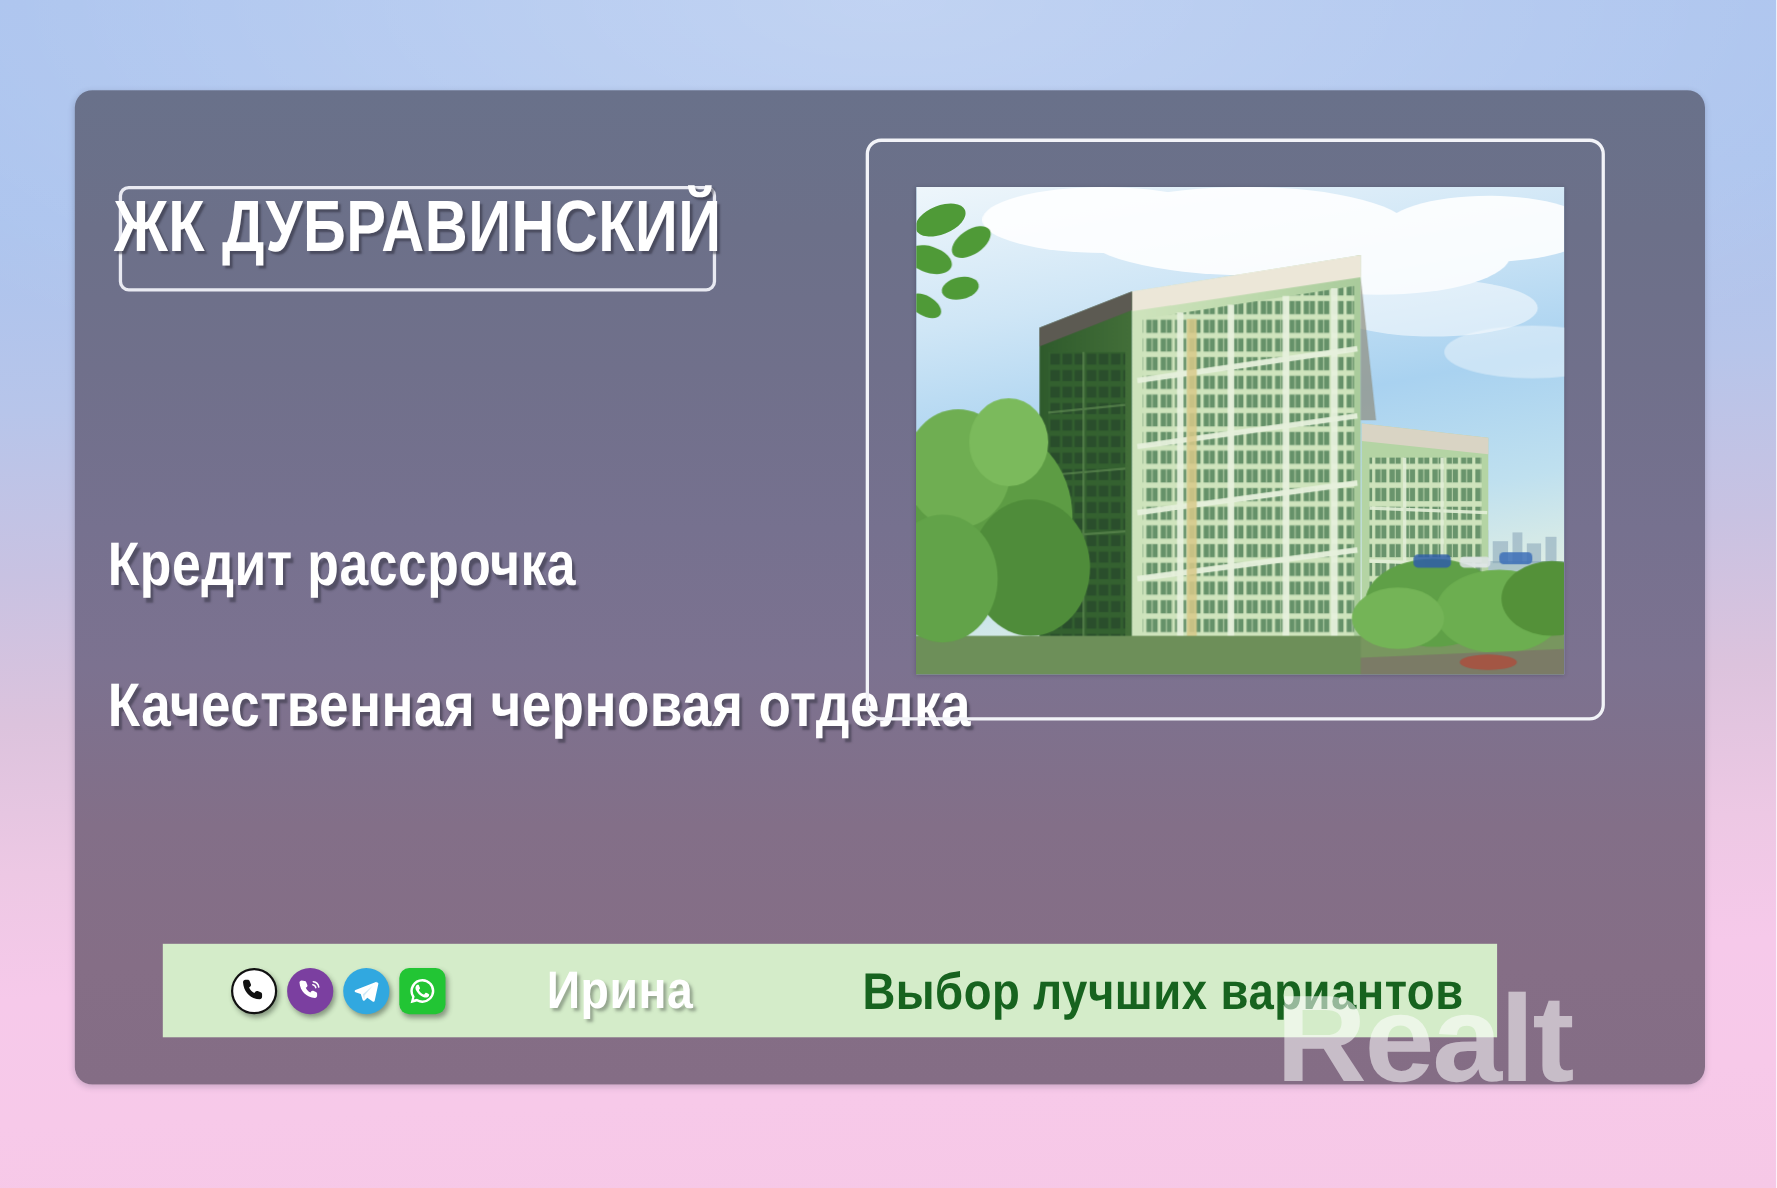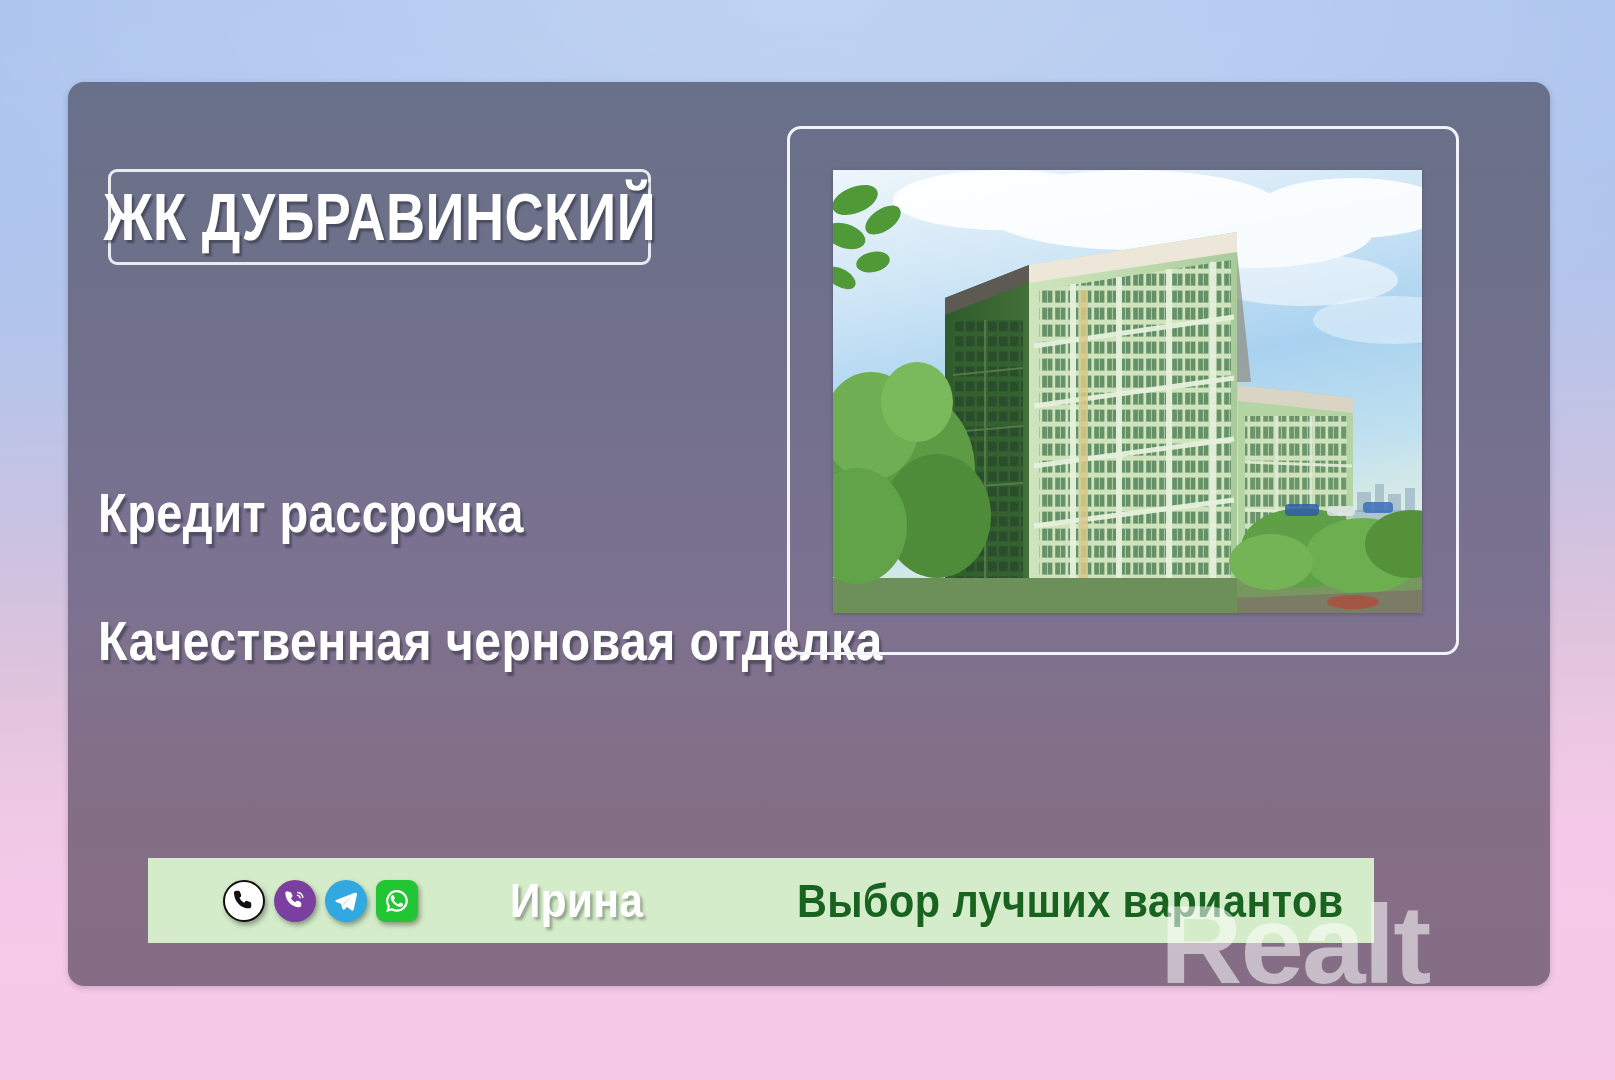--- a/index.html
+++ b/index.html
@@ -63,21 +63,20 @@
   .title-plate {
     position: absolute;
     left: 108px;
     top: 169px;
     width: 543px;
     height: 96px;
     border: 3px solid #e9eaf2;
     border-radius: 9px;
     box-sizing: border-box;
     display: flex;
-    align-items: center;
     justify-content: center;
   }
   .title-text {
     font-size: 66px;
     line-height: 1;
     font-weight: 700;
     color: #ffffff;
     letter-spacing: 0.5px;
     transform: scaleX(0.82);
     transform-origin: center;
@@ -173,21 +172,20 @@
   
   .contact-bar {
     position: absolute;
     left: 148px;
     top: 858px;
     width: 1213px;
     height: 85px;
     background: #d4ecc9;
     display: flex;
     align-items: center;
-    padding-left: 13px;
   }
   .contact-icons {
     display: flex;
     align-items: center;
     gap: 9px;
     margin-left: 62px;
   }
   .cicon {
     width: 42px;
     height: 42px;

